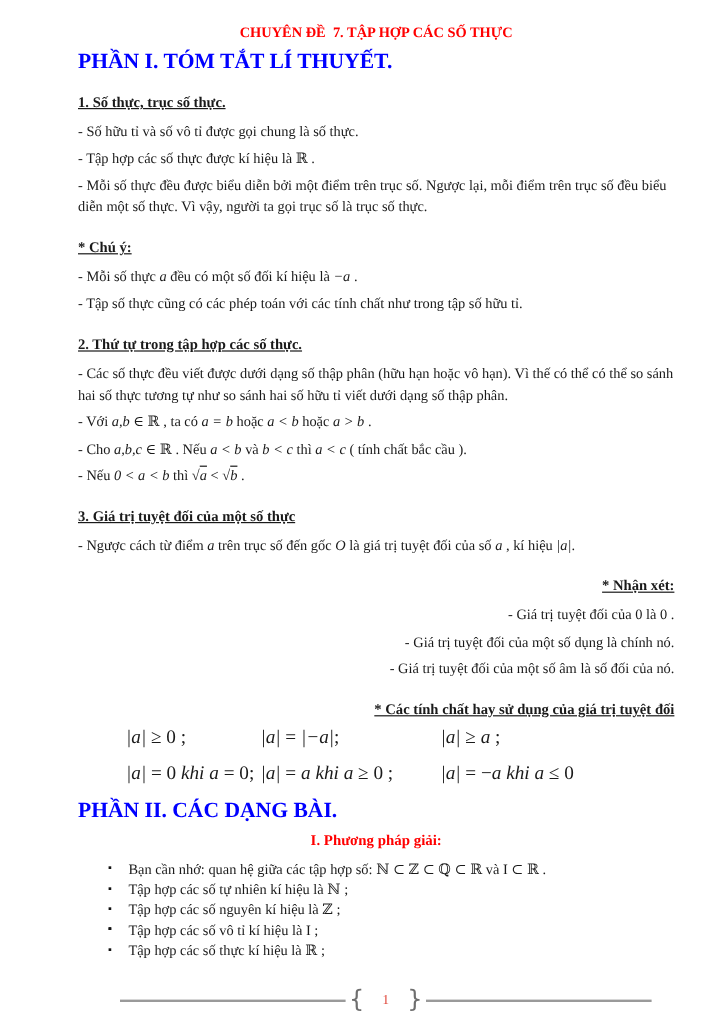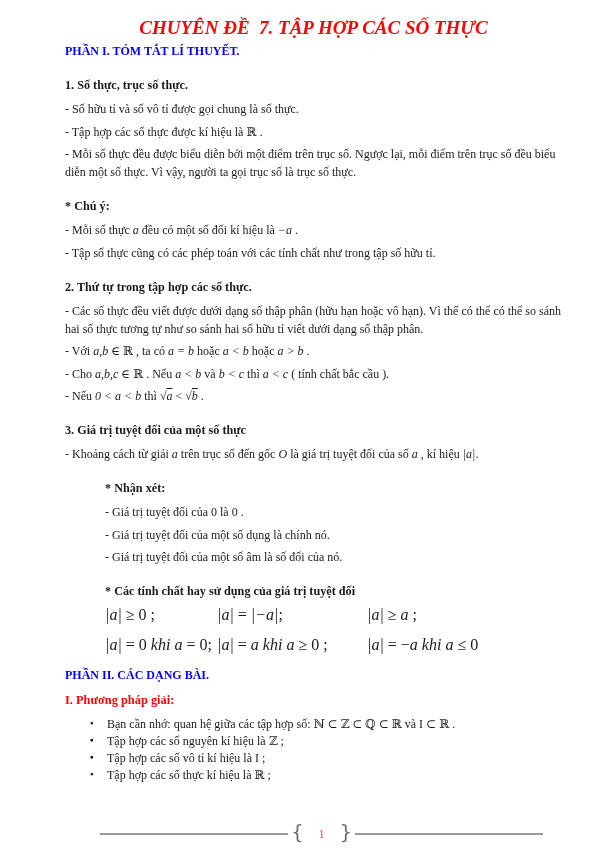--- a/index.html
+++ b/index.html
@@ -4,27 +4,27 @@
 <style>
   html,body { margin:0; padding:0; background:#ffffff; }
   body { font-family:"Liberation Serif","DejaVu Serif",serif; color:#1a1a1a; }
   .page {
     position:relative; width:600px; height:851px; background:#ffffff;
     box-sizing:border-box; padding-top:19px; overflow:hidden; margin:0 auto;
   }
   .content { padding:0 38px 0 65px; }
   .doc-title {
     color:#ff0000; font-weight:bold; text-align:center;
-    font-size:19px; line-height:17px; white-space:pre-wrap; margin:0 0 6px 0;font-style:italic;
+    font-size:12px; line-height:17px; white-space:pre-wrap; margin:0 0 6px 0;
   }
-  .h-blue { color:#0000ff; font-weight:bold; font-size:12px; line-height:18px; margin:0 0 7px 0; }
-  .h-red  { color:#ff0000; font-weight:bold; font-size:12.4px; line-height:18px; margin:0 0 7px 0; }
-  .h-bold { font-weight:bold; font-size:12.2px; line-height:18px; margin:16px 0 6px 0; }
+  .h-blue { color:#0000ff; font-weight:bold; font-size:18px; line-height:18px; margin:0 0 7px 0; }
+  .h-red  { color:#ff0000; font-weight:bold; font-size:12.4px; line-height:18px; margin:0 0 7px 0;text-align:center; }
+  .h-bold { font-weight:bold; font-size:12.2px; line-height:18px; margin:16px 0 6px 0;text-decoration:underline; }
   .para   { font-size:12px; line-height:18px; margin:0 0 4.5px 0; }
-  .indent { margin-left:40px; }
+  .indent { margin-left:40px;text-align:right; }
   .formula-row {
     display:grid; grid-template-columns:112px 150px auto;
     padding-left:40px; margin:0 0 12px 0; font-size:16px; line-height:18px;
   }
   .formula-cell { white-space:nowrap; }
   .seg-m  { font-style:italic; }
   .seg-ov { font-style:italic; text-decoration:overline; }
   .seg-rad{ font-style:normal; }
   .bullet-list { list-style:none; margin:2px 0 8px 0; padding:0 0 0 25px; }
   .bullet-list li { position:relative; font-size:12px; line-height:17px; padding-left:17px; }
@@ -53,41 +53,41 @@
       <div class="para"><span>- Mỗi số thực đều được biểu diễn bởi một điểm trên trục số. Ngược lại, mỗi điểm trên trục số đều biểu diễn một số thực. Vì vậy, người ta gọi trục số là trục số thực.</span></div>
       <div class="h-bold"><span>* Chú ý:</span></div>
       <div class="para"><span>- Mỗi số thực </span><span class="seg-m">a</span><span> đều có một số đối kí hiệu là </span><span class="seg-m">−a</span><span> .</span></div>
       <div class="para"><span>- Tập số thực cũng có các phép toán với các tính chất như trong tập số hữu tỉ.</span></div>
       <div class="h-bold"><span>2. Thứ tự trong tập hợp các số thực.</span></div>
       <div class="para"><span>- Các số thực đều viết được dưới dạng số thập phân (hữu hạn hoặc vô hạn). Vì thế có thể có thể so sánh hai số thực tương tự như so sánh hai số hữu tỉ viết dưới dạng số thập phân.</span></div>
       <div class="para"><span>- Với </span><span class="seg-m">a,b</span><span> ∈ ℝ , ta có </span><span class="seg-m">a = b</span><span> hoặc </span><span class="seg-m">a &lt; b</span><span> hoặc </span><span class="seg-m">a &gt; b</span><span> .</span></div>
       <div class="para"><span>- Cho </span><span class="seg-m">a,b,c</span><span> ∈ ℝ . Nếu </span><span class="seg-m">a &lt; b</span><span> và </span><span class="seg-m">b &lt; c</span><span> thì </span><span class="seg-m">a &lt; c</span><span> ( tính chất bắc cầu ).</span></div>
       <div class="para"><span>- Nếu </span><span class="seg-m">0 &lt; a &lt; b</span><span> thì </span><span class="seg-rad">√</span><span class="seg-ov">a</span><span> &lt; </span><span class="seg-rad">√</span><span class="seg-ov">b</span><span> .</span></div>
       <div class="h-bold"><span>3. Giá trị tuyệt đối của một số thực</span></div>
-      <div class="para"><span>- Khoảng cách từ giải </span><span class="seg-m">a</span><span> trên trục số đến gốc </span><span class="seg-m">O</span><span> là giá trị tuyệt đối của số </span><span class="seg-m">a</span><span> , kí hiệu </span><span class="seg-m">|a|</span><span>.</span></div>
+      <div class="para"><span>- Ngược cách từ điểm </span><span class="seg-m">a</span><span> trên trục số đến gốc </span><span class="seg-m">O</span><span> là giá trị tuyệt đối của số </span><span class="seg-m">a</span><span> , kí hiệu </span><span class="seg-m">|a|</span><span>.</span></div>
       <div class="h-bold indent"><span>* Nhận xét:</span></div>
       <div class="para indent"><span>- Giá trị tuyệt đối của 0 là 0 .</span></div>
       <div class="para indent"><span>- Giá trị tuyệt đối của một số dụng là chính nó.</span></div>
       <div class="para indent"><span>- Giá trị tuyệt đối của một số âm là số đối của nó.</span></div>
       <div class="h-bold indent"><span>* Các tính chất hay sử dụng của giá trị tuyệt đối</span></div>
       <div class="formula-row">
         <span class="formula-cell"><span class="seg-m">|a|</span><span> ≥ 0 ;</span></span>
         <span class="formula-cell"><span class="seg-m">|a|</span><span> = </span><span class="seg-m">|−a|</span><span>;</span></span>
         <span class="formula-cell"><span class="seg-m">|a|</span><span> ≥ </span><span class="seg-m">a</span><span> ;</span></span>
       </div>
       <div class="formula-row">
         <span class="formula-cell"><span class="seg-m">|a|</span><span> = 0 </span><span class="seg-m">khi a</span><span> = 0;</span></span>
         <span class="formula-cell"><span class="seg-m">|a|</span><span> = </span><span class="seg-m">a khi a</span><span> ≥ 0 ;</span></span>
         <span class="formula-cell"><span class="seg-m">|a|</span><span> = −</span><span class="seg-m">a khi a</span><span> ≤ 0</span></span>
       </div>
       <div class="h-blue"><span>PHẦN II. CÁC DẠNG BÀI.</span></div>
       <div class="h-red"><span>I. Phương pháp giải:</span></div>
       <ul class="bullet-list">
         <li><span class="bullet">▪</span><span>Bạn cần nhớ: quan hệ giữa các tập hợp số: ℕ ⊂ ℤ ⊂ ℚ ⊂ ℝ và I ⊂ ℝ .</span></li>
-        <li><span class="bullet">▪</span></li>
+        <li><span class="bullet">▪</span><span>Tập hợp các số tự nhiên kí hiệu là ℕ ;</span></li>
         <li><span class="bullet">▪</span><span>Tập hợp các số nguyên kí hiệu là ℤ ;</span></li>
         <li><span class="bullet">▪</span></li>
         <li><span class="bullet">▪</span><span>Tập hợp các số vô tỉ kí hiệu là I ;</span></li>
         <li><span class="bullet">▪</span><span>Tập hợp các số thực kí hiệu là ℝ ;</span></li>
       </ul>
     </div>
 
   <div class="footer">
     <span class="fline"></span>
     <span class="brace">{</span>

